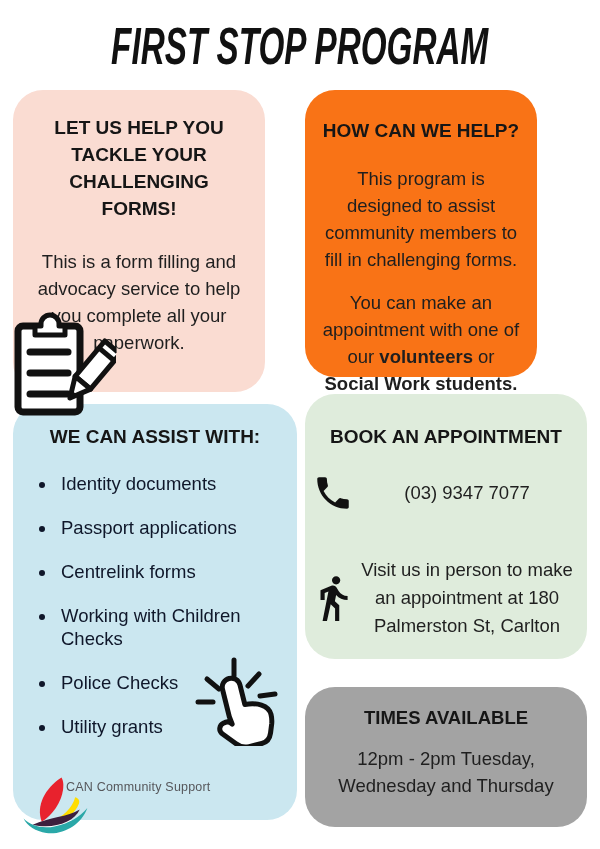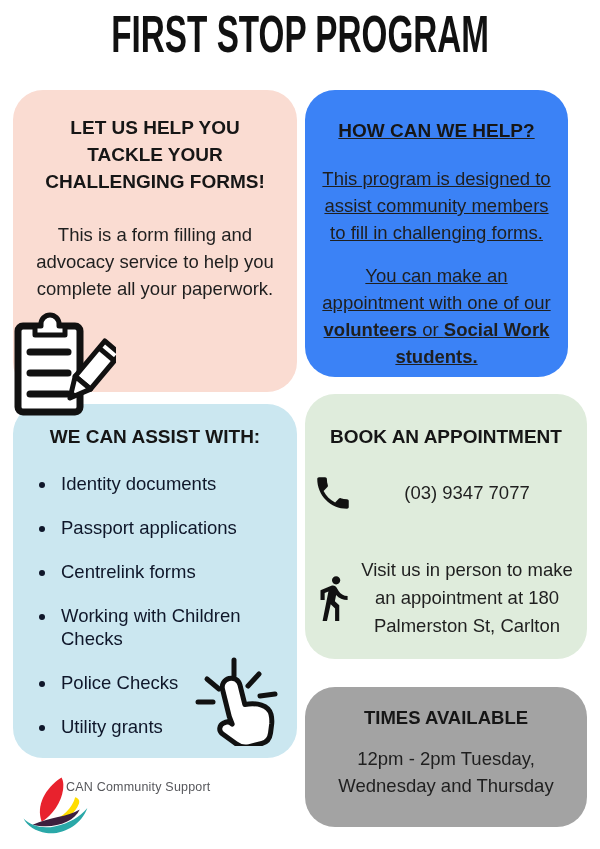--- a/index.html
+++ b/index.html
@@ -1,30 +1,30 @@
 <!DOCTYPE html>
 <html><head>
 <meta charset="utf-8">
 <style>
   html,body{margin:0;padding:0;background:#ffffff;}
   .poster{
     position:relative;width:600px;height:849px;background:#ffffff;overflow:hidden;
     font-family:"Liberation Sans", sans-serif;color:#1f1f1f;
   }
   
-  .title{position:absolute;top:4px;left:0;right:0;text-align:center;}
+  .title{position:absolute;top:16px;left:0;right:0;text-align:center;font-style:italic;}
   .title span{
     display:inline-block;font-size:52px;font-weight:700;letter-spacing:0px;
     transform:scaleX(0.64);transform-origin:center;white-space:nowrap;color:#111;
   }
   
   .box{position:absolute;border-radius:30px;box-sizing:border-box;}
-  .box-pink   {left:13px; top:90px;  width:284px;height:302px;background:#fadcd2;}
-  .box-yellow {left:305px;top:90px;  width:263px;height:287px;background:#3b82f6;text-decoration:underline;}
-  .box-blue   {left:13px; top:404px; width:284px;height:354px;background:#cbe7f0;}
+  .box-pink   {left:13px; top:90px;  width:252px;height:302px;background:#fadcd2;}
+  .box-yellow {left:305px;top:90px;  width:232px;height:287px;background:#f97316;}
+  .box-blue   {left:13px; top:404px; width:284px;height:416px;background:#cbe7f0;}
   .box-green  {left:305px;top:394px; width:282px;height:265px;background:#dfecdc;}
   .box-lav    {left:305px;top:687px; width:282px;height:140px;background:#a3a3a3;}
 
   .h{font-weight:700;font-size:19px;line-height:27px;text-align:center;color:#161616;}
   .body-txt{font-size:18.5px;line-height:27px;text-align:center;color:#1f1f1f;}
 
   .box-pink .h{padding:24px 24px 0;}
   .box-pink .body-txt{margin-top:26px;padding:0 18px;}
 
   .box-yellow .h{padding:27px 16px 0;}

